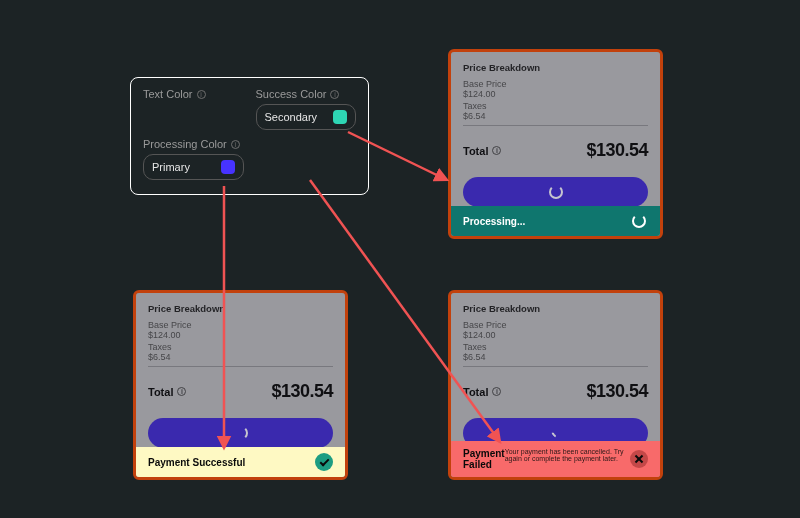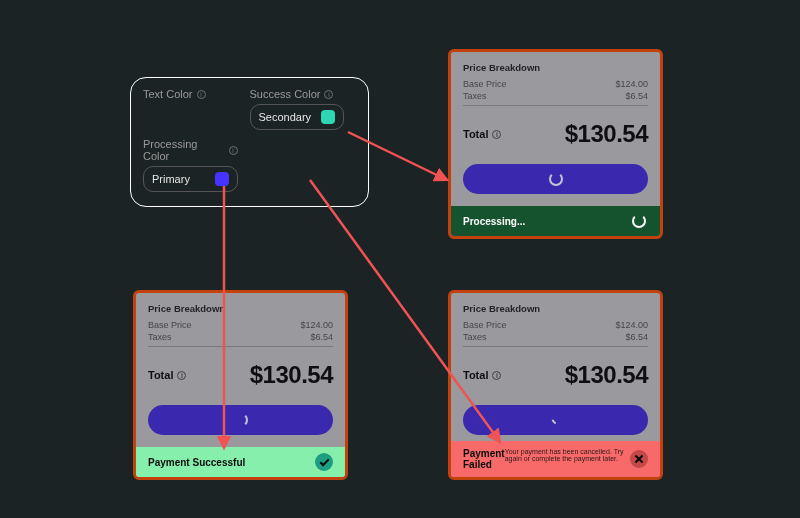--- a/index.html
+++ b/index.html
@@ -14,22 +14,22 @@
     color: #bdbdbd;
   }
 
   
   .panel {
     position: absolute;
     left: 130px;
     top: 77px;
     width: 239px;
     border: 1px solid #fff;
-    border-radius: 16px;
-    padding: 10px 24px 14px 12px;
+    border-radius: 8px;
+    padding: 10px 12px 14px 12px;
     background: #1c2325;
   }
   .panel-grid {
     display: grid;
     grid-template-columns: 1fr 1fr;
     column-gap: 12px;
     row-gap: 8px;
   }
   .field-label {
     font-size: 11px;
@@ -102,20 +102,21 @@
     font-weight: 700;
     margin-bottom: 6px;
     color: #1a1a1a;
   }
   .row {
     display: flex;
     justify-content: space-between;
     font-size: 9px;
     color: #4a4a4a;
     margin-bottom: 2px;
+    flex-direction: column;
   }
   .divider {
     height: 1px;
     background: #8d8d90;
     margin-top: 4px;
   }
   .total-row {
     display: flex;
     justify-content: space-between;
     align-items: center;
@@ -125,21 +126,21 @@
   }
   .total-label {
     font-size: 11px;
     font-weight: 600;
     display: flex;
     align-items: center;
     gap: 4px;
   }
   .total-label .info-icon { border-color:#444; color:#444;}
   .total-amount {
-    font-size: 24px;
+    font-size: 18px;
     font-weight: 700;
     letter-spacing: -0.5px;
   }
   .paybtn {
     margin: 16px 12px 0 12px;
     height: 30px;
     border-radius: 16px;
     display: flex;
     align-items: center;
     justify-content: center;
@@ -268,21 +269,21 @@
   <div class="total-row">
     <span class="total-label">
         <span>Total</span>
         <span class="info-icon">i</span>
       </span>
     <span class="total-amount">$130.54</span>
   </div>
   <div class="paybtn" id="paybtn1" style="background: rgb(58, 35, 209);">
       <div class="spinner-arc"></div>
     </div>
-  <div class="status-bar" id="status-processing" style="background: #14532d;">
+  <div class="status-bar" id="status-processing" style="background: #0f766e;">
     <span style="color:#fff;">Processing...</span>
     <span class="status-icon" style="background:transparent">
         <span class="spinner-arc" style="border-color:#fff;border-top-color:transparent;"></span>
       </span>
   </div>
 </div>
 
 <div class="card" style="left:133px; top:290px;">
   <div class="overlay"></div>
   <div class="card-body">
@@ -300,21 +301,21 @@
   <div class="total-row">
     <span class="total-label">
         <span>Total</span>
         <span class="info-icon">i</span>
       </span>
     <span class="total-amount">$130.54</span>
   </div>
   <div class="paybtn" id="paybtn2" style="background: rgb(58, 35, 209);">
       <div class="spinner-arc half"></div>
     </div>
-  <div class="status-bar" id="status-success" style="background: #86efac;">
+  <div class="status-bar" id="status-success" style="background: #fef9c3;">
     <span>Payment Successful</span>
     <span class="status-icon" id="success-icon-bg" style="background: rgb(29, 157, 130);">
         <span class="check-icon"></span>
       </span>
   </div>
 </div>
 
 <div class="card" style="left:448px; top:290px;">
   <div class="overlay"></div>
   <div class="card-body">

